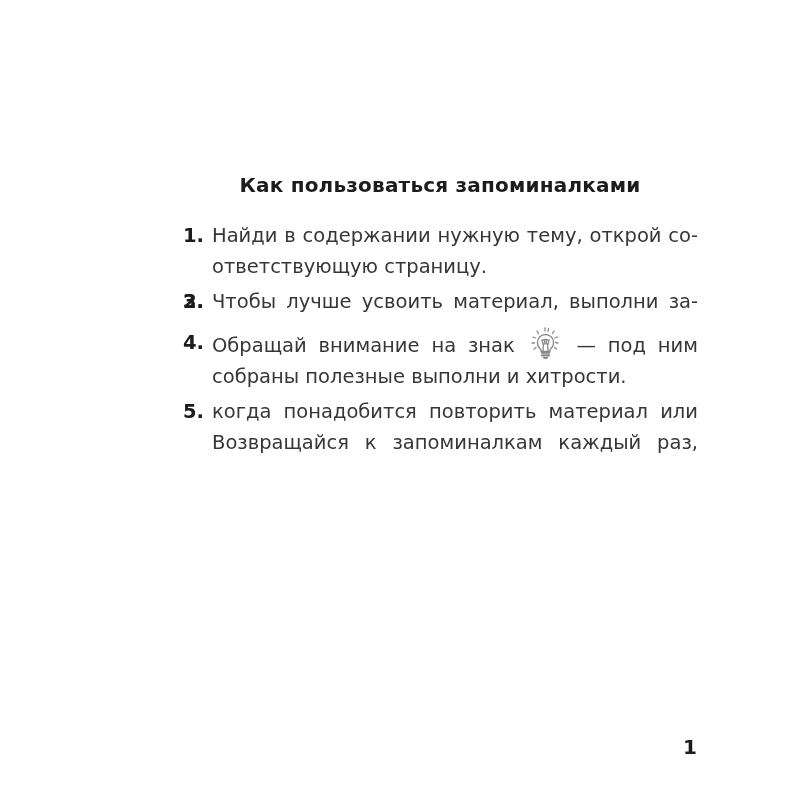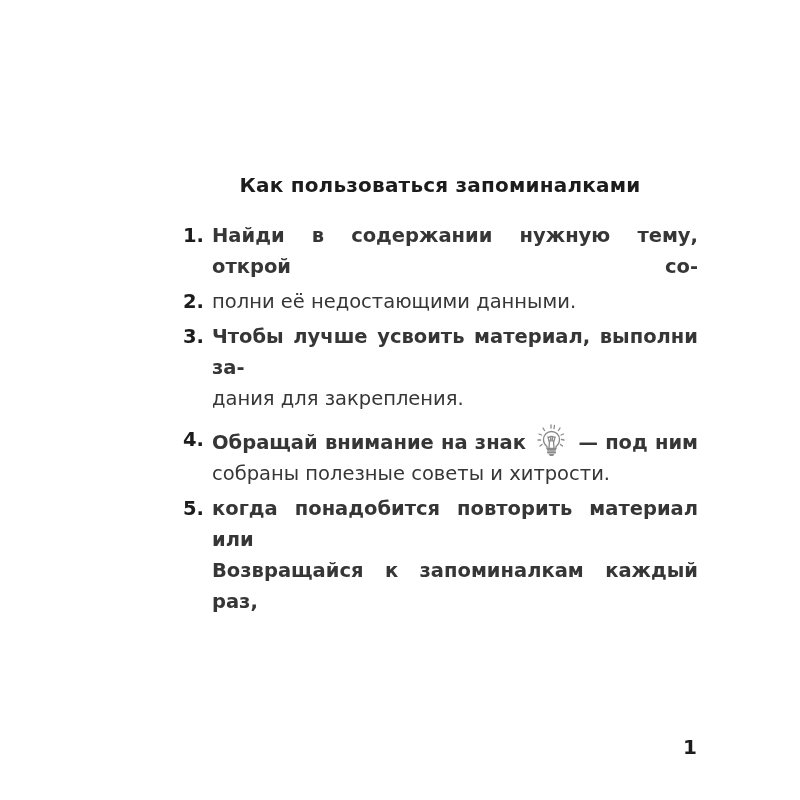--- a/index.html
+++ b/index.html
@@ -62,21 +62,20 @@
       color: #1c1c1c;
     }
     .step-line {
       display: block;
       white-space: nowrap;
     }
     .step-line.just {
       text-align: justify;
       text-align-last: justify;
       white-space: normal;
-      font-weight: bold;
     }
     .step-1 { margin-bottom: 4px; }
     .step-2 { margin-bottom: 4px; }
     .step-3 { margin-bottom: 10px; }
     .step-4 { margin-bottom: 4px; }
     .bulb {
       display: inline-block;
       width: 34px;
       height: 34px;
       vertical-align: -9px;
@@ -96,31 +95,30 @@
 
 <div class="page">
 
   <h1 class="heading">Как пользоваться запоминалками</h1>
 
   <ol class="steps">
 
     <li class="step step-1">
       <span class="step-num">1.</span>
       <span class="step-line just">Найди в содержании нужную тему, открой со-</span>
+      <span class="step-line">ответствующую страницу.</span>
     </li>
 
     <li class="step step-2">
       <span class="step-num">2.</span>
-      <span class="step-line">полни её недостающими данными.</span>
     </li>
 
     <li class="step step-3">
       <span class="step-num">3.</span>
       <span class="step-line just">Чтобы лучше усвоить материал, выполни за-</span>
-      <span class="step-line">дания для закрепления.</span>
     </li>
 
     <li class="step step-4">
       <span class="step-num">4.</span>
       <span class="step-line just"><span>Обращай внимание на знак</span> <span class="bulb"><svg width="34" height="34" viewBox="0 0 34 34" fill="none" stroke="#8a8a8a" stroke-width="1.3" stroke-linecap="round">
             <line x1="16" y1="1" x2="16" y2="4"></line>
             <line x1="19.5" y1="1.5" x2="19" y2="4.5"></line>
             <line x1="25" y1="4" x2="23.5" y2="6.5"></line>
             <line x1="8" y1="4" x2="9.5" y2="6.5"></line>
             <line x1="4" y1="10" x2="6.5" y2="11"></line>
@@ -130,21 +128,21 @@
             <line x1="5" y1="22" x2="7" y2="20.5"></line>
             <line x1="27.5" y1="22" x2="25.5" y2="20.5"></line>
             <path d="M12 22.5 C9.5 20.5 8.5 18 8.5 15.5 C8.5 11 12 7.5 16.5 7.5 C21 7.5 24.5 11 24.5 15.5 C24.5 18 23.5 20.5 21 22.5 L21 24.5 L12 24.5 Z"></path>
             <path d="M13 13 L14 17 M15.5 12.5 L15.8 17 M17.5 12.5 L17.2 17 M20 13 L19 17 M13 14 C14.5 12 18.5 12 20 14"></path>
             <line x1="14.5" y1="17" x2="14" y2="24"></line>
             <line x1="18.5" y1="17" x2="19" y2="24"></line>
             <rect x="12" y="24.5" width="9" height="2.3" rx="0.8" fill="#8a8a8a" stroke="none"></rect>
             <rect x="12" y="27.3" width="9" height="2.3" rx="0.8" fill="#8a8a8a" stroke="none"></rect>
             <path d="M13.5 30 L19.5 30 L18 32 L15 32 Z" fill="#8a8a8a" stroke="none"></path>
           </svg></span> <span>— под ним</span></span>
-      <span class="step-line">собраны полезные советы и хитрости.</span>
+      <span class="step-line">собраны полезные выполни и хитрости.</span>
     </li>
 
     <li class="step step-5">
       <span class="step-num">5.</span>
       <span class="step-line just">когда понадобится повторить материал или</span>
       <span class="step-line just">Возвращайся к запоминалкам каждый раз,</span>
     </li>
 
   </ol>
 

